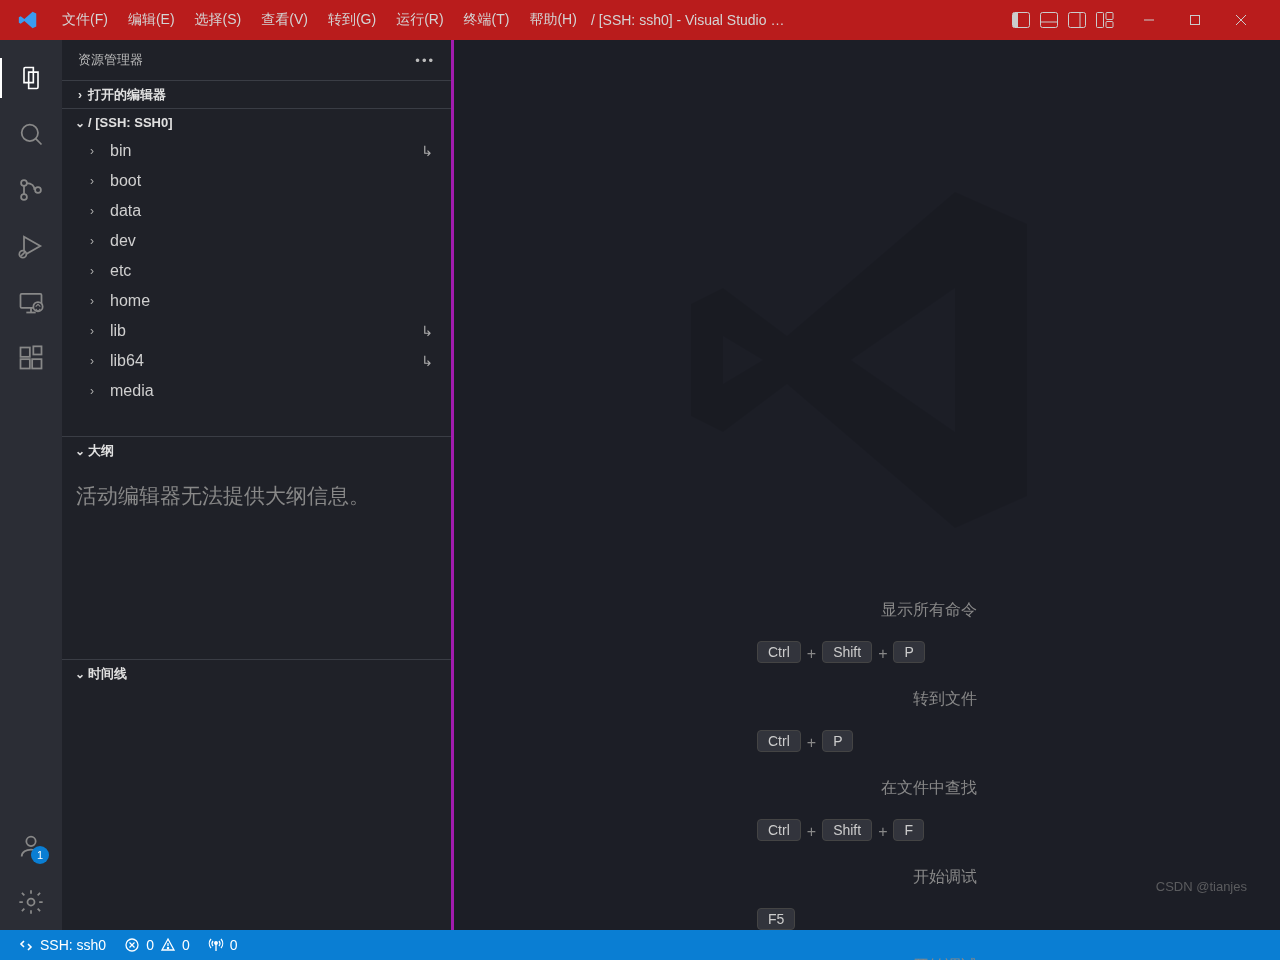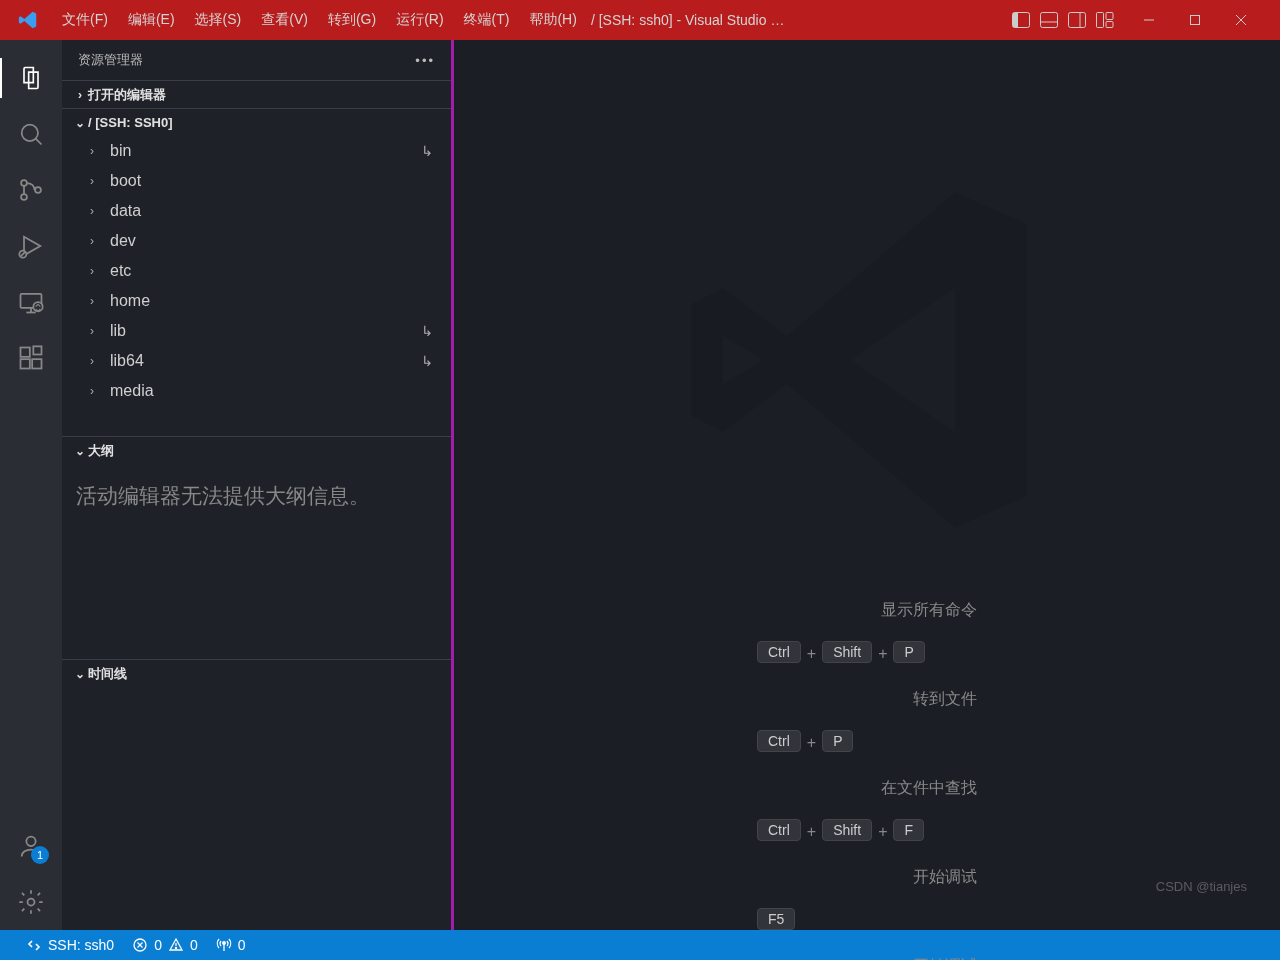--- a/index.html
+++ b/index.html
@@ -45,21 +45,21 @@
 .editor { flex: 1; background:#1c1e26; position:relative; display:flex; flex-direction:column; align-items:center; justify-content:center; }
 .watermark-logo { position:absolute; top: 120px; width: 400px; height: 400px; opacity: 0.08; }
 .shortcut-list { position:absolute; top: 560px; width: 100%; display:flex; flex-direction:column; gap: 26px; }
 .sc-row { display:flex; align-items:center; justify-content:center; gap: 20px; color:#777; font-size:16px;flex-direction:column; }
 .sc-label { width: 220px; text-align:right; color:#888; }
 .sc-keys { width: 220px; text-align:left; display:flex; align-items:flex-end; gap:6px; }
 .kbd { background:#32343c; border:1px solid #444; border-radius:4px; padding: 2px 10px; color:#ccc; font-size:14px; }
 .plus { color:#888; }
 
 
-.statusbar { height: 30px; background:#0a7ed3; color:#fff; display:flex; align-items:center; padding: 0 26px; font-size:14px; flex-shrink:0; }
+.statusbar { height: 30px; background:#0a7ed3; color:#fff; display:flex; align-items:center; padding: 0 18px; font-size:14px; flex-shrink:0; }
 .statusbar .sb-item { display:flex; align-items:center; gap:6px; margin-right:18px; }
 .statusbar .icon { display:inline-flex; align-items:center; }
 
 
 .csdn-mark { position:absolute; right:33px; bottom:36px; color:#7c7c7c; font-size:13px; opacity:.65; pointer-events:none; }
 
 svg { display:block; }
 </style>
 </head>
 <body>

